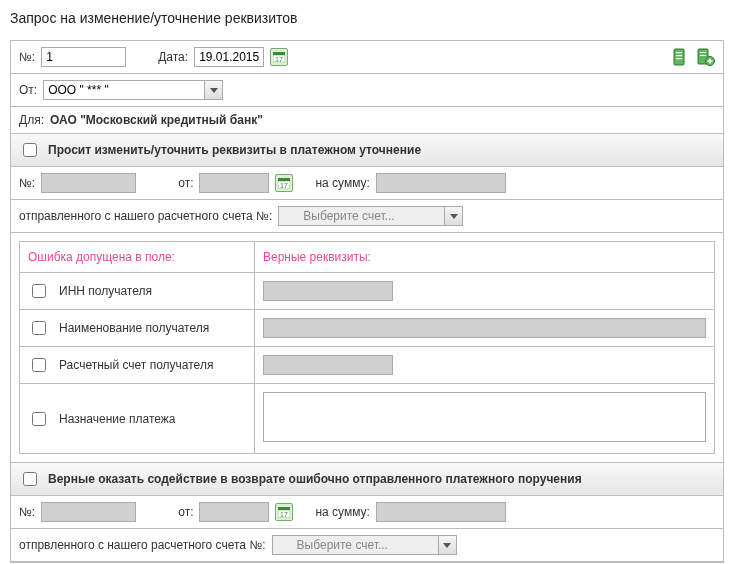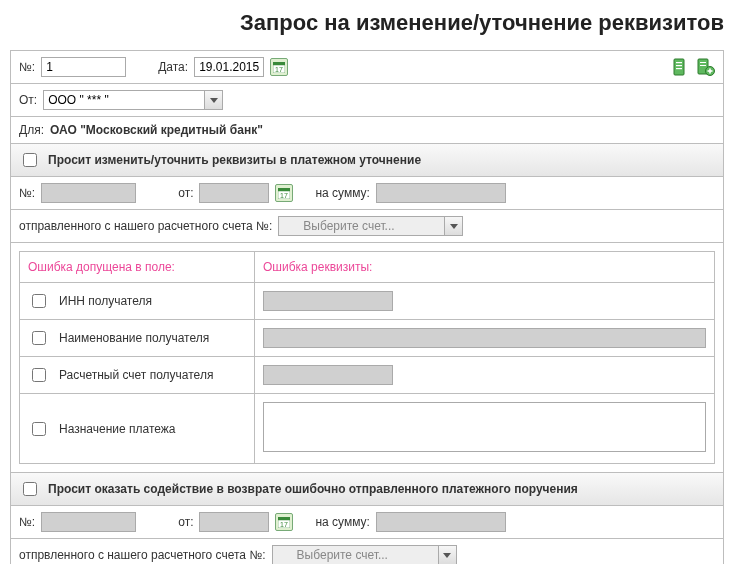--- a/index.html
+++ b/index.html
@@ -6,25 +6,24 @@
   body {
     margin: 0;
     padding: 10px;
     font-family: Arial, sans-serif;
     font-size: 12px;
     color: #333;
     background: #fff;
     width: 734px;
   }
   .page-title {
-    font-size: 22px;
-    font-weight: bold;
+    font-size: 14px;
+    font-weight: normal;
     margin: 0 0 14px 0;
     color: #222;
-    text-align: right;
   }
   .form-panel {
     border: 1px solid #bdbdbd;
   }
   .row {
     display: flex;
     align-items: center;
     padding: 6px 8px;
     border-bottom: 1px solid #bdbdbd;
     gap: 6px;
@@ -215,21 +214,21 @@
       <input type="text" style="width: 145px;" class="placeholder-txt" readonly="" value="Выберите счет...">
       <div class="dd"></div>
     </div>
   </div>
 
   <div class="row noborder" style="padding:8px">
     <table class="inner-table">
       <tbody>
           <tr>
         <td class="head" style="width:235px">Ошибка допущена в поле:</td>
-        <td class="head">Ошибка реквизиты:</td>
+        <td class="head">Верные реквизиты:</td>
       </tr>
       <tr>
         <td>
           <div class="chkcell">
             <input type="checkbox" class="cb" style="">
             <span>ИНН получателя</span>
           </div>
         </td>
         <td><input type="text" class="tf disabled" style="width: 130px;" value=""></td>
       </tr>
@@ -259,21 +258,21 @@
           </div>
         </td>
         <td><textarea class="ta" style=""></textarea></td>
       </tr>
     </tbody>
       </table>
   </div>
 
   <div class="sec-header" style="border-top:1px solid #bdbdbd">
     <input type="checkbox" class="cb" style="">
-    <span>Просит оказать содействие в возврате ошибочно отправленного платежного поручения</span>
+    <span>Верные оказать содействие в возврате ошибочно отправленного платежного поручения</span>
   </div>
 
   <div class="row">
     <label class="inline">№:</label>
     <input type="text" class="tf disabled small-input" value="" style="">
     <span style="width:30px"></span>
     <label class="inline">от:</label>
     <input type="text" class="tf disabled date-input" value="" style="">
     <span class="cal-btn">
       <svg width="12" height="12" viewBox="0 0 12 12">

